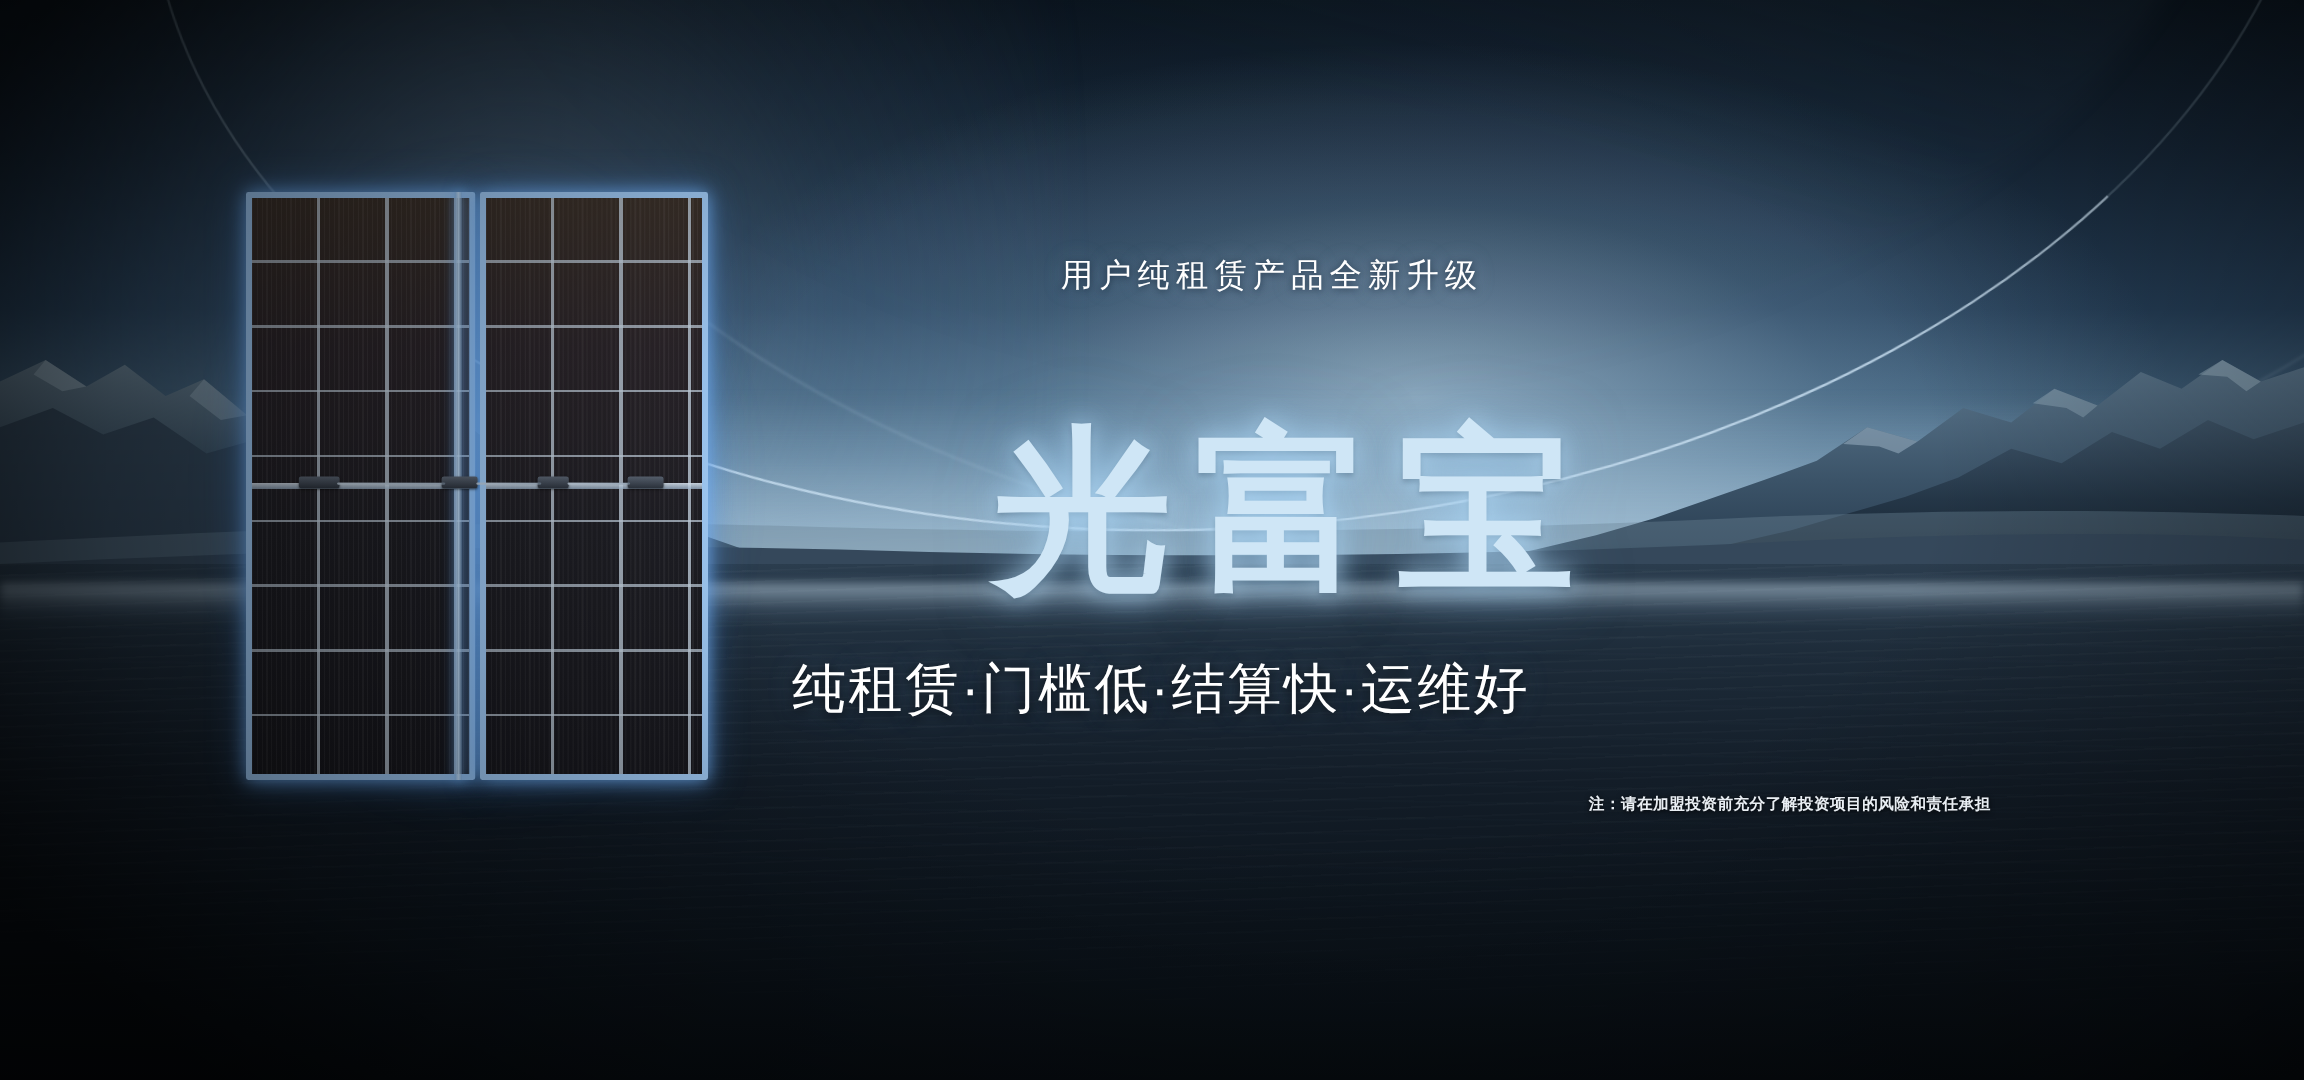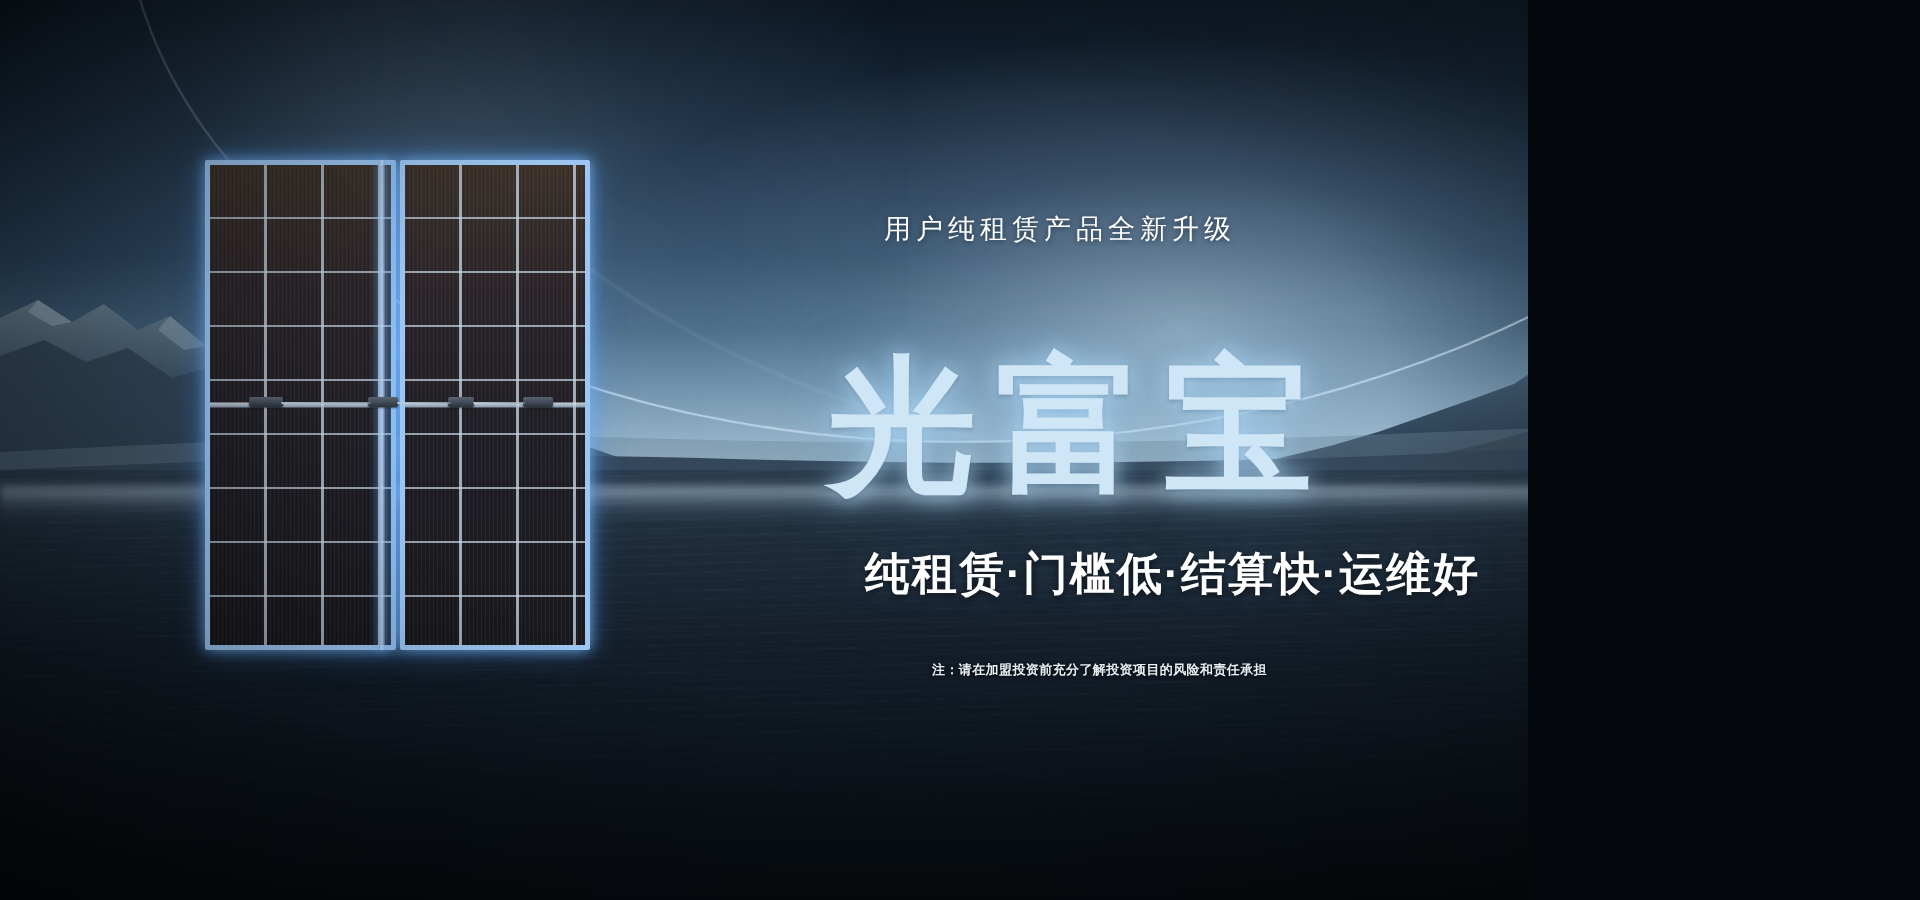--- a/index.html
+++ b/index.html
@@ -1,19 +1,19 @@
 <!DOCTYPE html>
 <html><head>
 <meta charset="utf-8">
 <style>
   * { margin:0; padding:0; box-sizing:border-box; }
   html, body { width:1920px; height:900px; overflow:hidden; background:#05080c; }
   body { font-family:"Liberation Sans","DejaVu Sans",sans-serif; }
 
-  .stage{ position:relative; width:1528px; height:900px; overflow:hidden; background:#05080c; }
+  .stage{ position:relative; width:1920px; height:900px; overflow:hidden; background:#05080c; }
 
   
   .sky{
     position:absolute; left:0; top:0; width:1920px; height:560px;
     background:
       radial-gradient(ellipse 900px 420px at 1180px 330px, rgba(200,226,244,0.55) 0%, rgba(150,186,214,0.22) 38%, rgba(60,86,112,0.0) 70%),
       linear-gradient(180deg, #0c1722 0%, #17283a 22%, #26405a 46%, #51748f 68%, #8fb0c6 86%, #b9d2e2 100%);
   }
   
   .planet-glow{
@@ -159,27 +159,26 @@
   .headline .l2{ letter-spacing:4px; }
 
   .logo{
     position:absolute; left:790px; top:352px; width:560px;
     text-align:center;
     font-size:148px; line-height:150px; font-weight:700;
     letter-spacing:20px; text-indent:20px;
     color:#cfe6f6;
     text-shadow:0 0 22px rgba(175,215,245,0.85), 0 0 52px rgba(130,185,230,0.55), 0 2px 4px rgba(10,25,40,0.35);
     white-space:nowrap;
-    font-family:Liberation Serif, serif;
   }
 
   .tagline{
     position:absolute; left:660px; top:542px; width:820px;
-    text-align:right; color:#ffffff;
-    font-size:45px; line-height:64px; font-weight:700; letter-spacing:2px;
+    text-align:left; color:#ffffff;
+    font-size:45px; line-height:64px; font-weight:400; letter-spacing:2px;
     text-shadow:0 2px 10px rgba(0,0,0,0.85), 0 0 24px rgba(120,170,215,0.30);
     white-space:nowrap;
   }
 
   .disclaimer{
     position:absolute; right:36px; top:660px; width:560px;
     text-align:left; color:#e9eef3;
     font-size:13px; line-height:20px; font-weight:700; letter-spacing:.4px;
     text-shadow:0 1px 4px rgba(0,0,0,0.9);
     white-space:nowrap;

